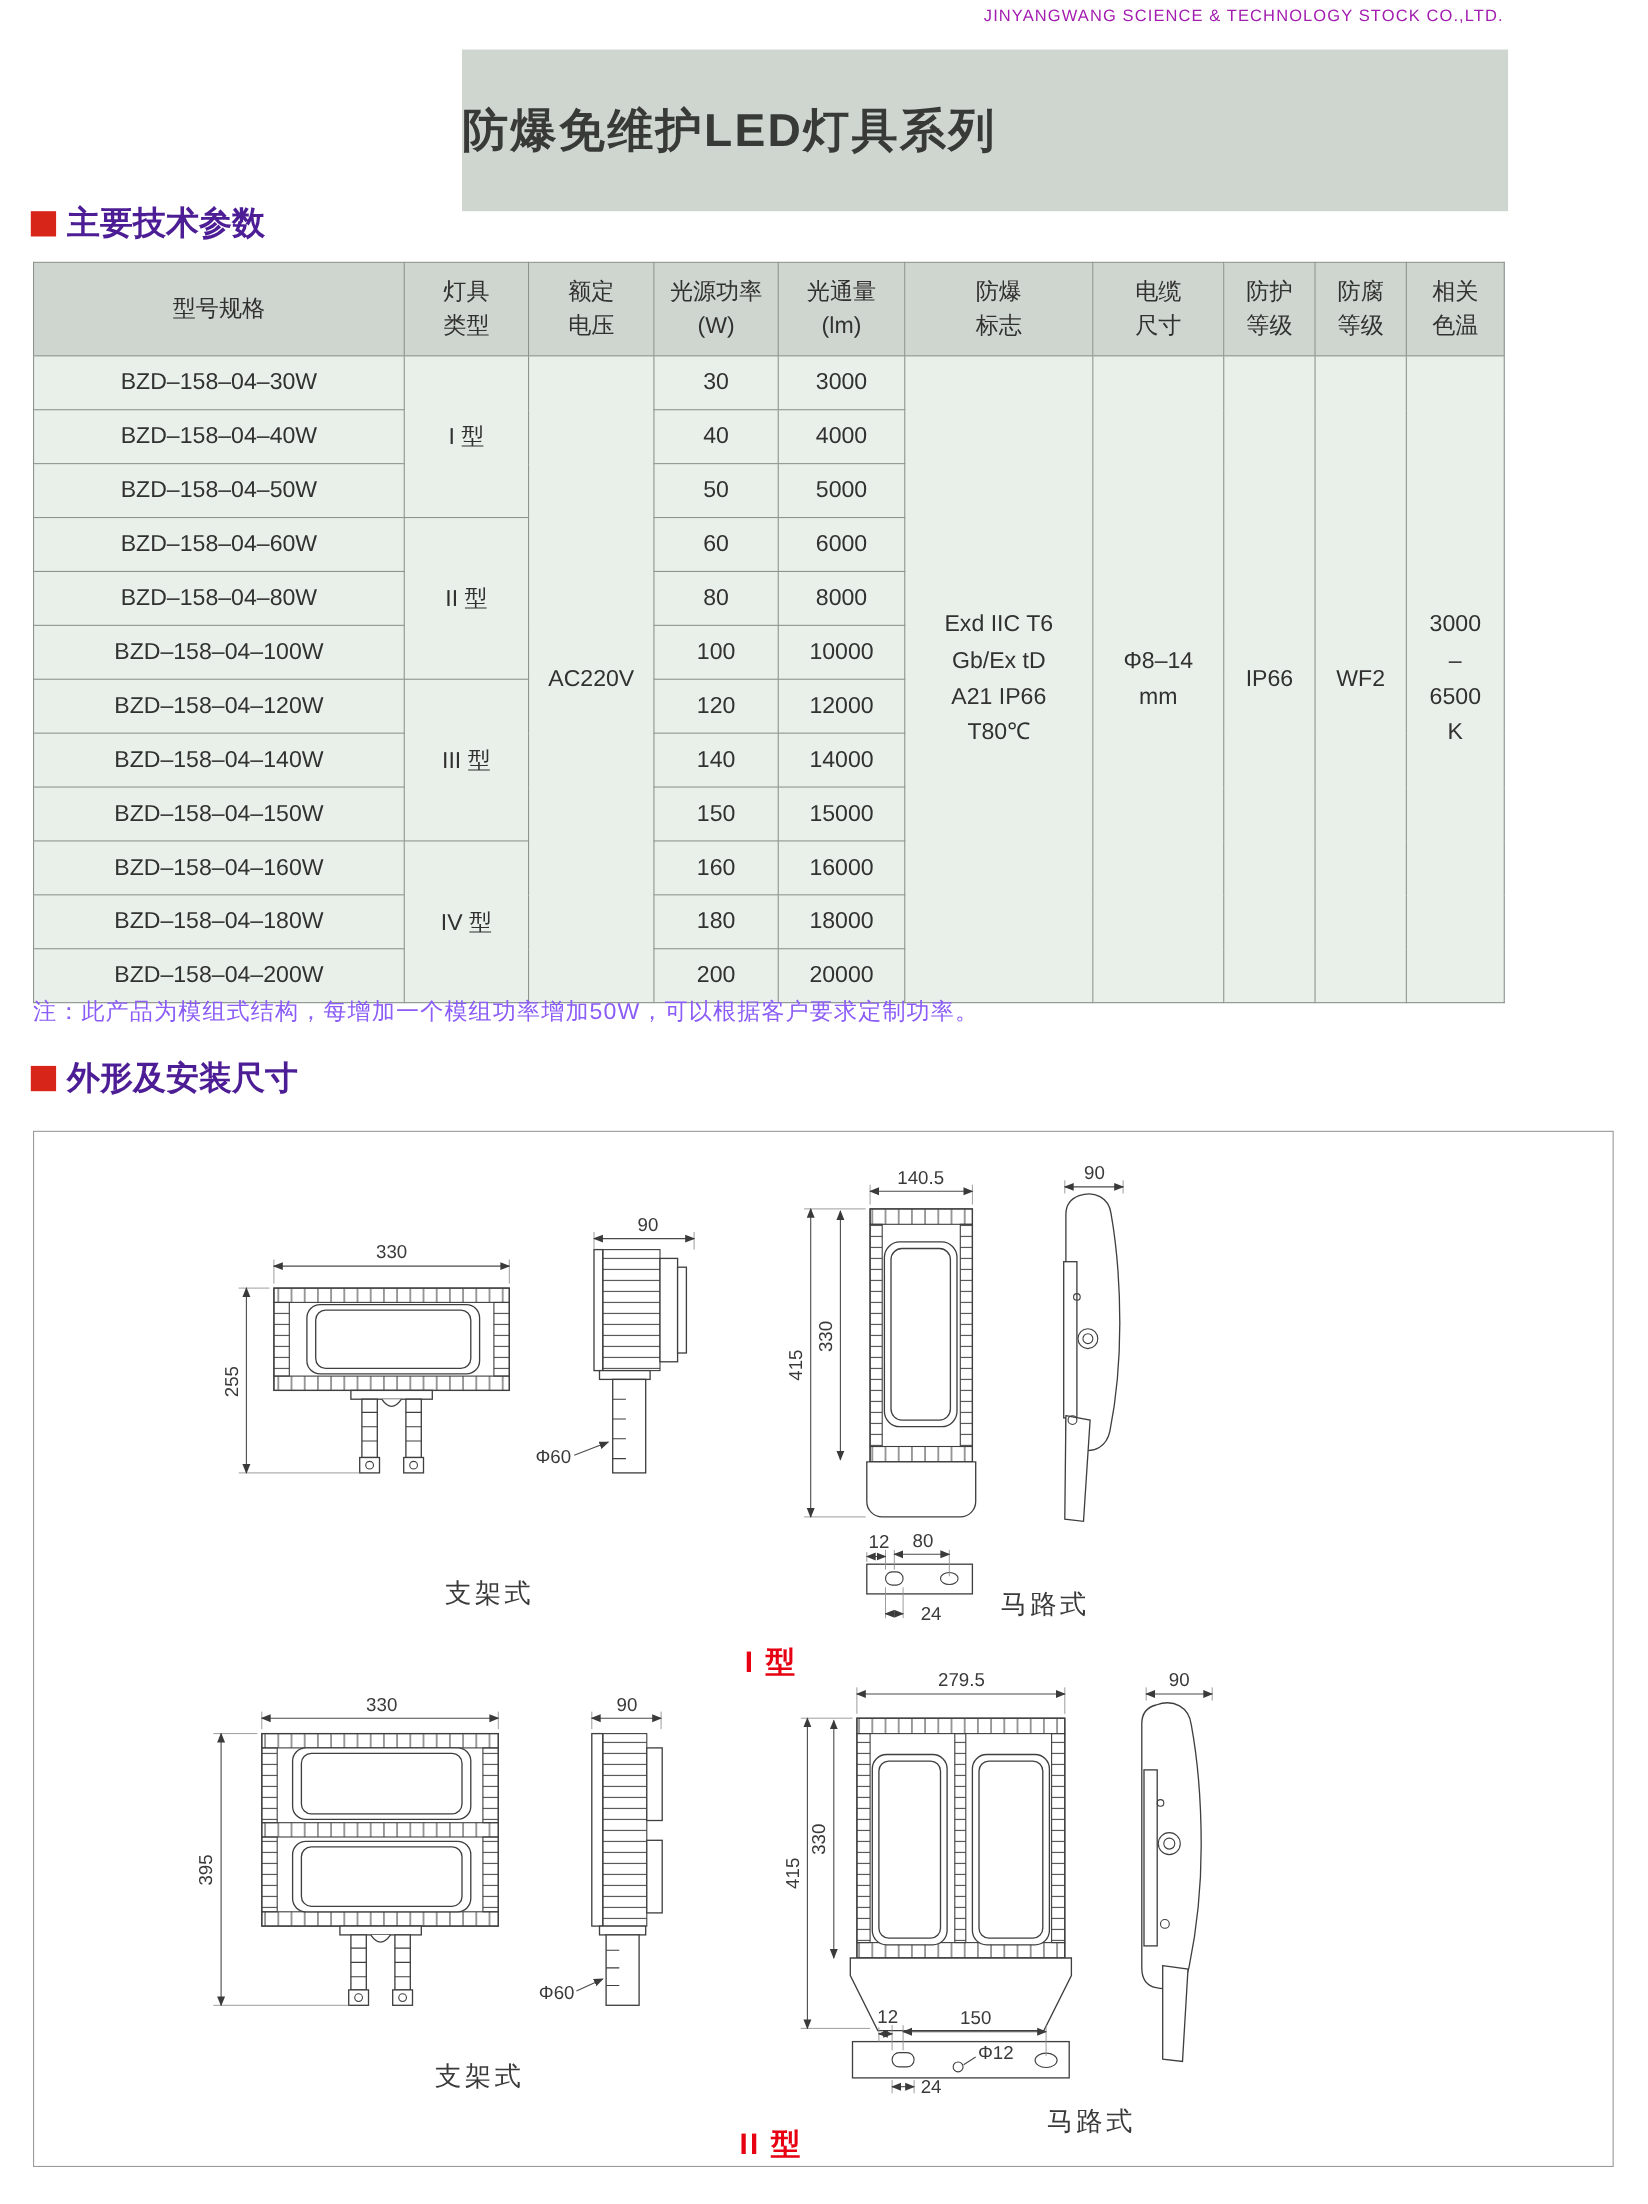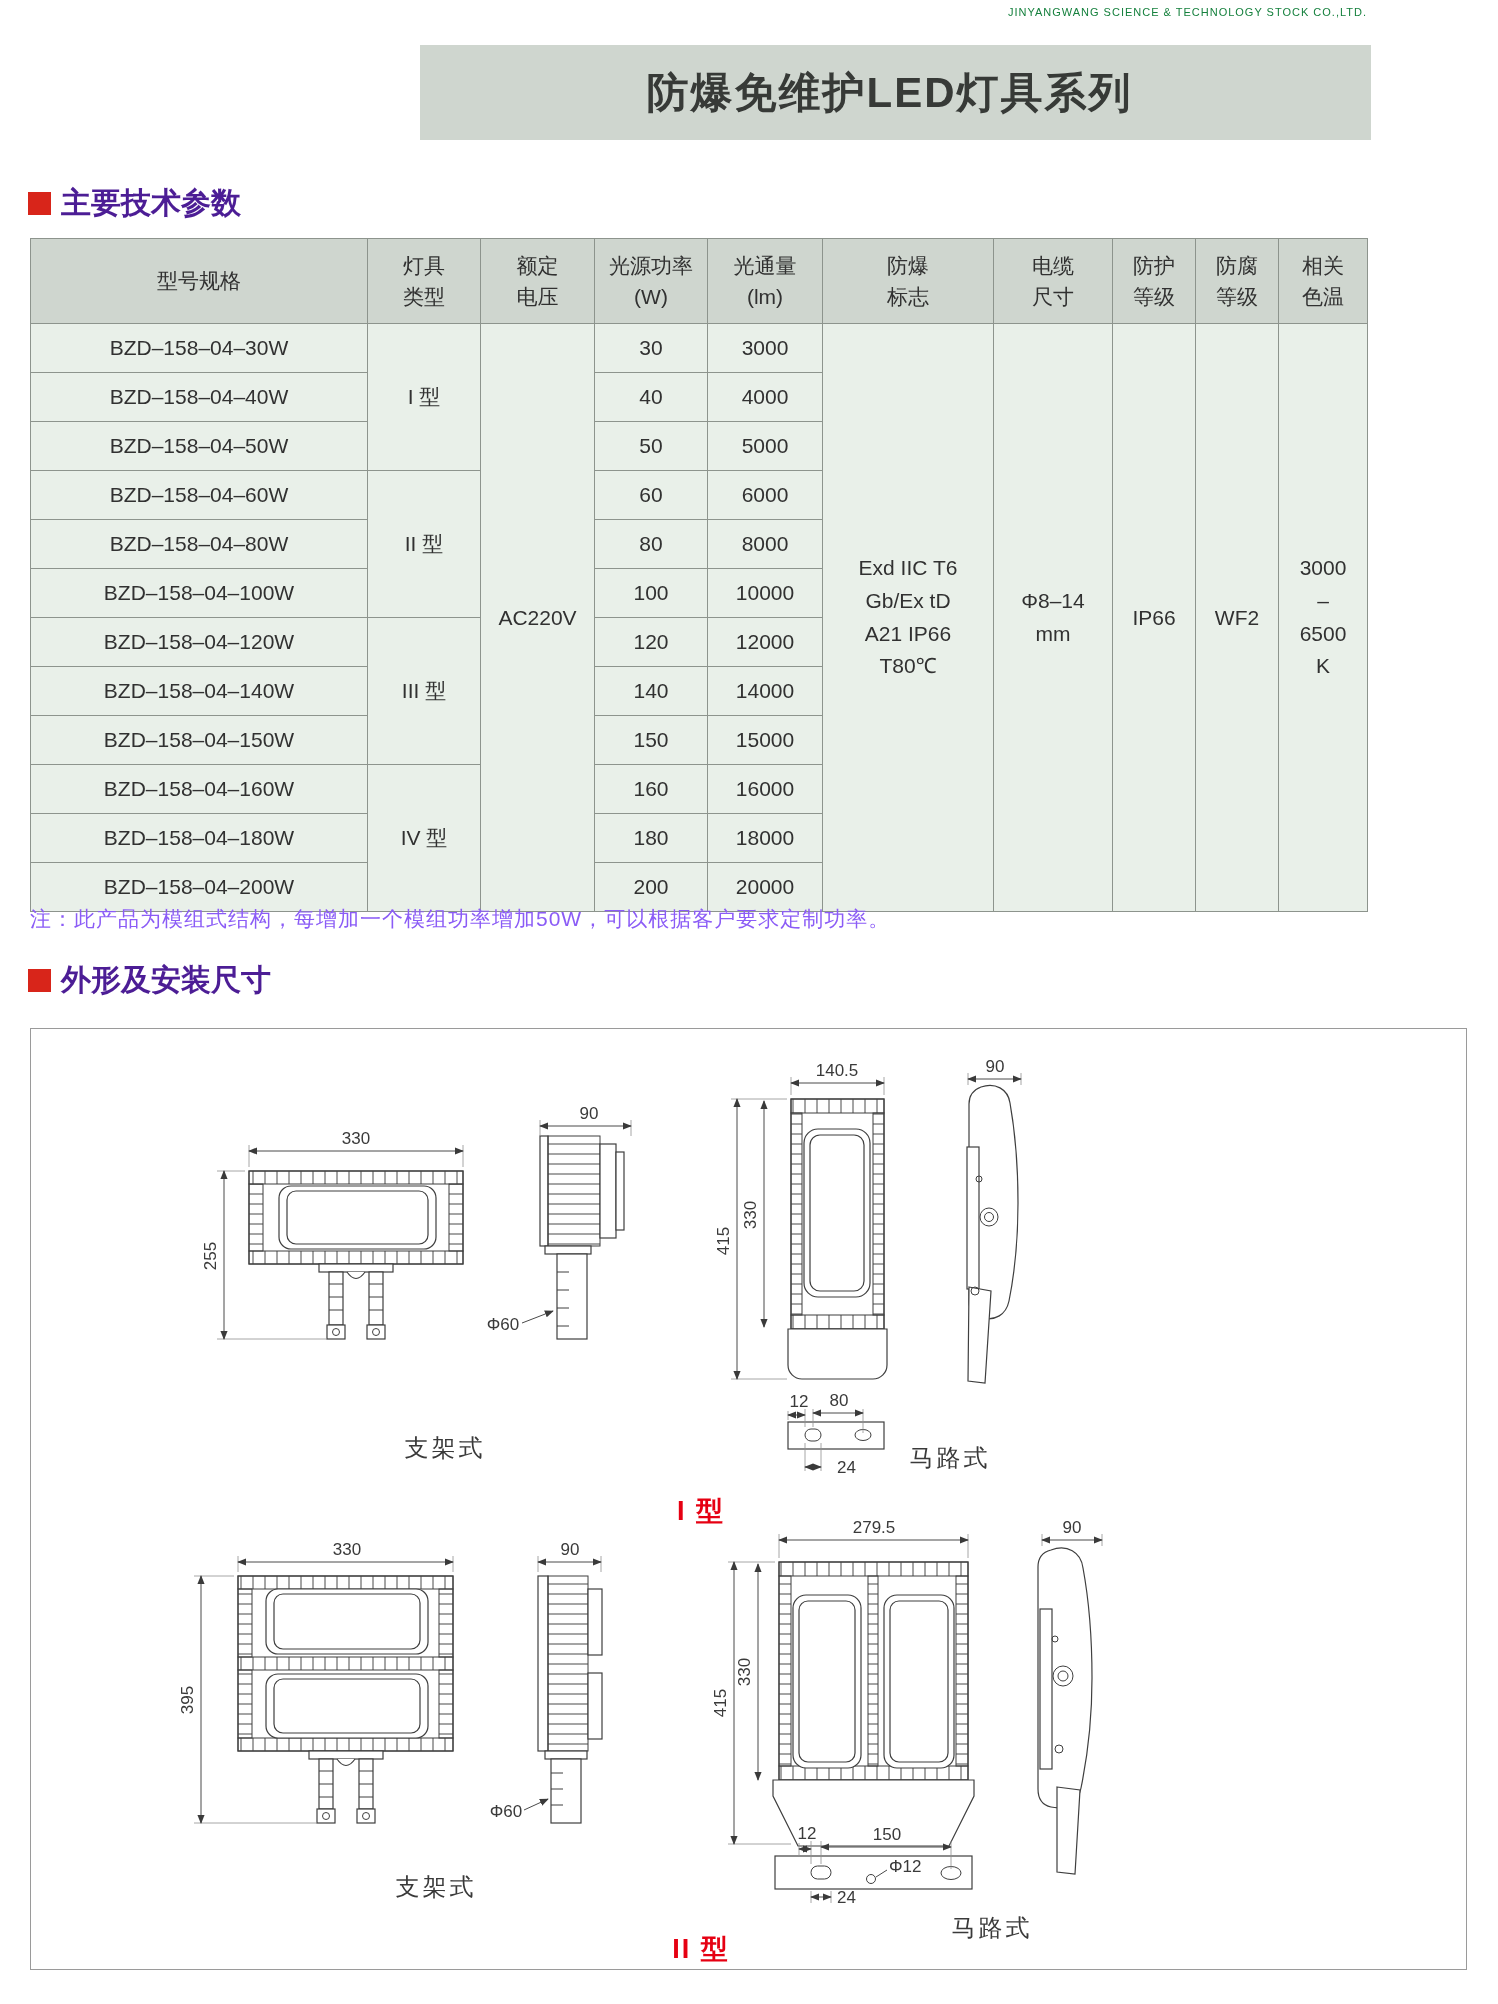--- a/index.html
+++ b/index.html
@@ -1,23 +1,23 @@
 <!DOCTYPE html>
 <html><head>
 <meta charset="utf-8">
 <style>
   html,body{margin:0;padding:0;}
   body{width:1498px;height:2004px;position:relative;background:#fff;
        font-family:"Liberation Sans",sans-serif;color:#333;}
   .abs{position:absolute;}
 
   
-  .company-en{top:6px;right:131px;font-size:11px;letter-spacing:1px;color:#15803d;}
-  .title-bar{left:420px;top:45px;width:951px;height:95px;background:#cfd6cf;
-             display:flex;align-items:center;justify-content:center;padding-right:12px;box-sizing:border-box;}
+  .company-en{top:6px;right:131px;font-size:15px;letter-spacing:1px;color:#a21caf;}
+  .title-bar{left:420px;top:45px;width:951px;height:147px;background:#cfd6cf;
+             display:flex;align-items:center;justify-content:flex-start;padding-right:12px;box-sizing:border-box;}
   .title-bar .t{font-size:42px;font-weight:bold;color:#373a37;letter-spacing:2px;}
   .logo{left:28px;top:12px;width:260px;}
   .logo .en{font-size:62px;font-weight:bold;color:#e60012;line-height:1;letter-spacing:-1px;position:relative;}
   .logo .accent{position:absolute;left:150px;top:2px;width:15px;height:8px;background:#e60012;
                 transform:skewX(-32deg) rotate(-12deg);}
   .logo .cn{font-size:46px;font-weight:bold;color:#141414;letter-spacing:2px;line-height:1.15;margin-top:4px;}
 
   
   .sec{display:flex;align-items:center;font-size:30px;font-weight:bold;color:#4c1d95;}
   .sec .sq{width:23px;height:23px;background:#d8251a;margin-right:10px;flex:none;}

